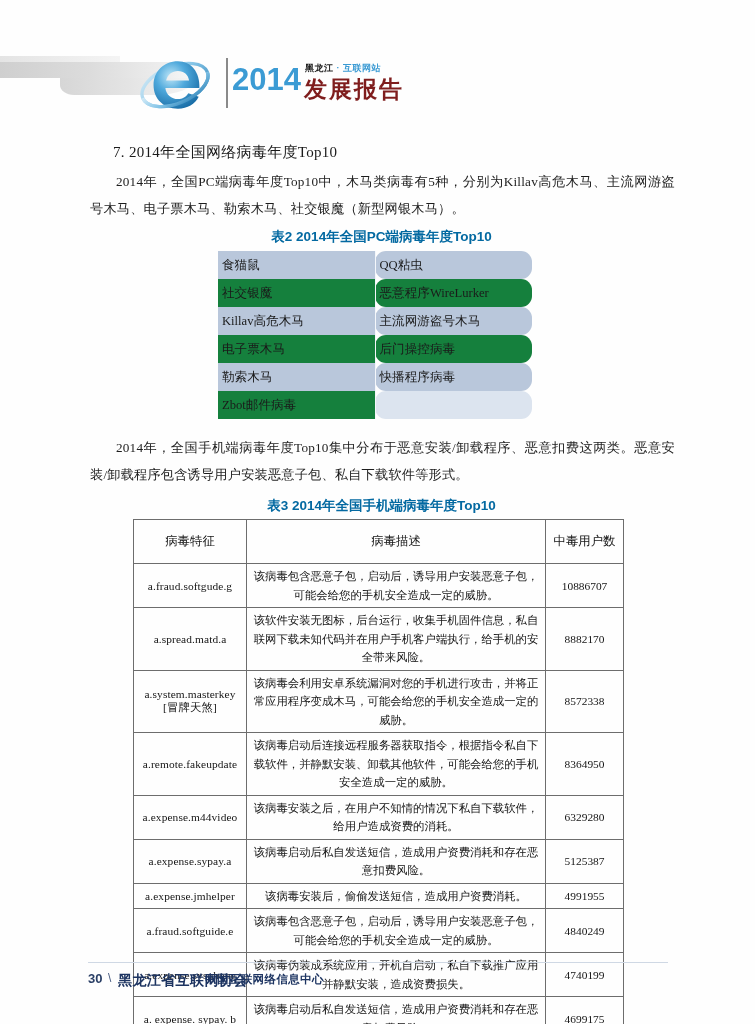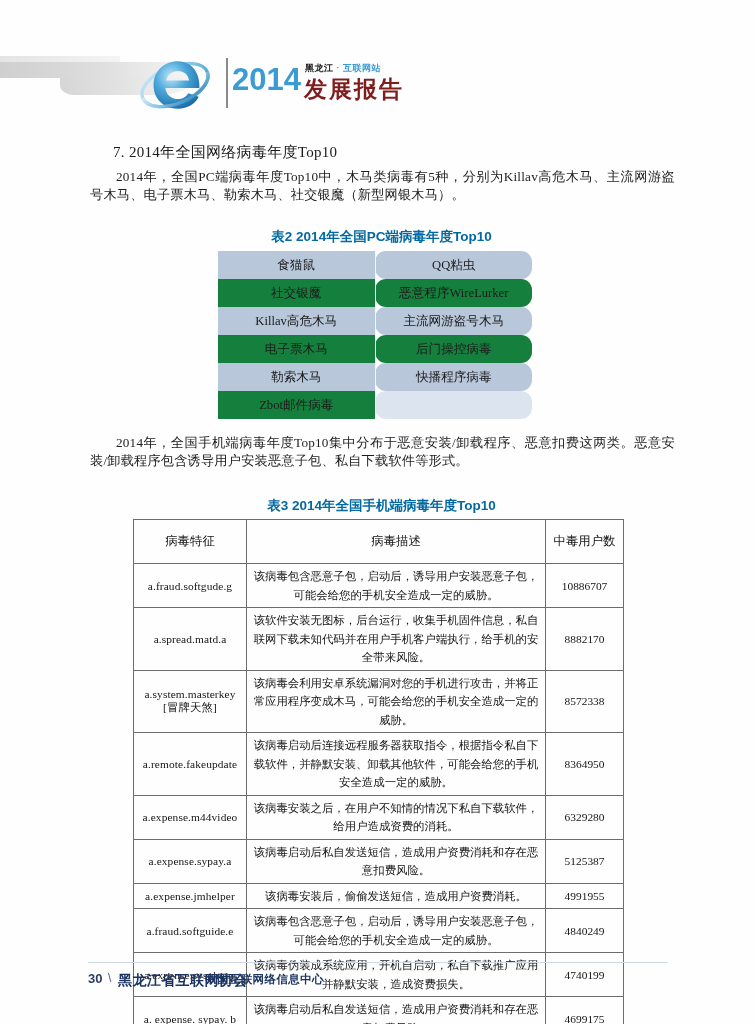--- a/index.html
+++ b/index.html
@@ -64,21 +64,21 @@
     white-space: nowrap;
   }
 
   
   .section-heading {
     position: absolute; left: 113px; top: 143px;
     font-size: 15px; color: #1a1a1a; letter-spacing: .3px;
   }
   .para {
     position: absolute;
-    font-size: 13.2px; line-height: 18px; color: #1d1d1d;
+    font-size: 13.2px; line-height: 27px; color: #1d1d1d;
     text-align: justify; letter-spacing: .2px;
   }
   #para1 { left: 90px; top: 168px; width: 585px; text-indent: 26px; }
   #para2 { left: 90px; top: 434px; width: 585px; text-indent: 26px; }
 
   
   .tbl-caption {
     position: absolute;
     font-family: "Liberation Sans", sans-serif;
     font-weight: 700; font-size: 13.5px; color: #0369a1;
@@ -88,21 +88,21 @@
   #cap3 { top: 497px; }
 
   
   #table2 {
     position: absolute; left: 218px; top: 251px;
     width: 314px;
     border-collapse: collapse;
     font-size: 12.6px; color: #1a1a1a;
   }
   #table2 td {
-    height: 28px; text-align: center; vertical-align: middle;
+    height: 28px; text-align: left; vertical-align: middle;
     padding: 1px 4px; border: none;
     white-space: nowrap;
   }
   #table2 tr.dark td { background: #b9c7db; }
   #table2 tr.light td { background: #15803d; }
   #table2 td.col-l { width: 50%; border-right: 1px solid #f4f7fb; }
   #table2 td.col-r { width: 50%; border-radius: 11px; }
   #table2 tr.last td.col-r { background: #dce4ef; }
 
   

